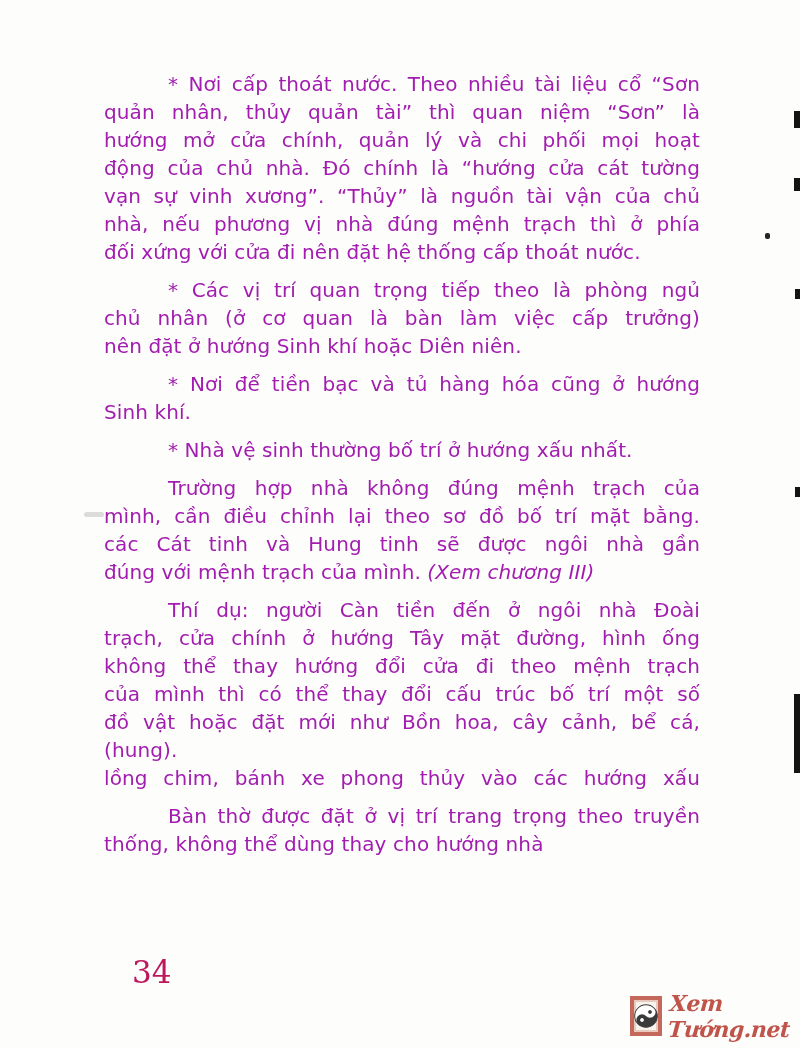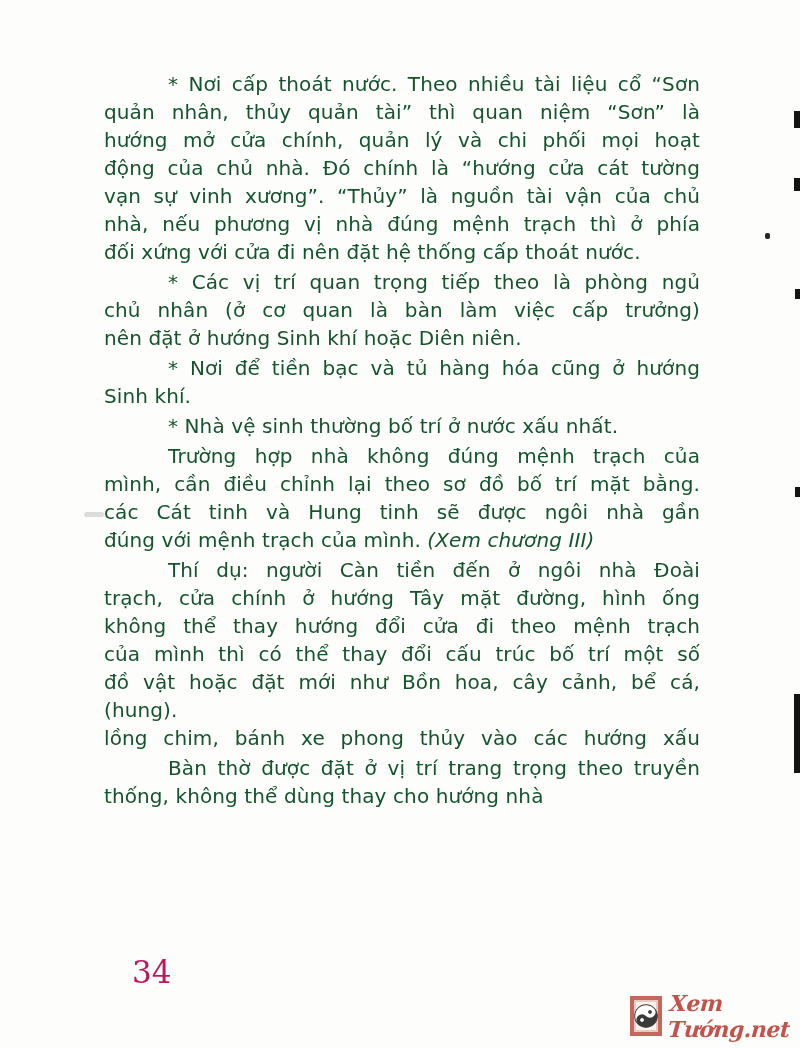--- a/index.html
+++ b/index.html
@@ -9,25 +9,25 @@
     position: relative;
     overflow: hidden;
     font-family: "DejaVu Sans", sans-serif;
   }
   .page { position: absolute; inset: 0; }
 
   
   .text-block {
     position: absolute;
     left: 104px; top: 70px; width: 596px;
-    color: #14532d;
+    color: #a21caf;
     font-size: 20px;
     font-family: "DejaVu Sans", sans-serif;
   }
-  .paragraph + .paragraph { margin-top: 2px; }
+  .paragraph + .paragraph { margin-top: 10px; }
   .line {
     height: 28px; line-height: 28px;
     text-align: justify;
     text-align-last: justify;
     white-space: normal;
     letter-spacing: 0.1px;
   }
   .line.first { text-indent: 64px; }
   .line.last { text-align-last: left; }
   .line em { font-style: italic; }
@@ -91,21 +91,21 @@
       <div class="paragraph">
         <div class="line first">* Các vị trí quan trọng tiếp theo là phòng ngủ</div>
         <div class="line">chủ nhân (ở cơ quan là bàn làm việc cấp trưởng)</div>
         <div class="line last">nên đặt ở hướng Sinh khí hoặc Diên niên.</div>
       </div>
       <div class="paragraph">
         <div class="line first">* Nơi để tiền bạc và tủ hàng hóa cũng ở hướng</div>
         <div class="line last">Sinh khí.</div>
       </div>
       <div class="paragraph">
-        <div class="line first last">* Nhà vệ sinh thường bố trí ở nước xấu nhất.</div>
+        <div class="line first last">* Nhà vệ sinh thường bố trí ở hướng xấu nhất.</div>
       </div>
       <div class="paragraph">
         <div class="line first">Trường hợp nhà không đúng mệnh trạch của</div>
         <div class="line">mình, cần điều chỉnh lại theo sơ đồ bố trí mặt bằng.</div>
         <div class="line">các Cát tinh và Hung tinh sẽ được ngôi nhà gần</div>
         <div class="line last"><span>đúng với mệnh trạch của mình. </span><em>(Xem chương III)</em></div>
       </div>
       <div class="paragraph">
         <div class="line first">Thí dụ: người Càn tiền đến ở ngôi nhà Đoài</div>
         <div class="line">trạch, cửa chính ở hướng Tây mặt đường, hình ống</div>

